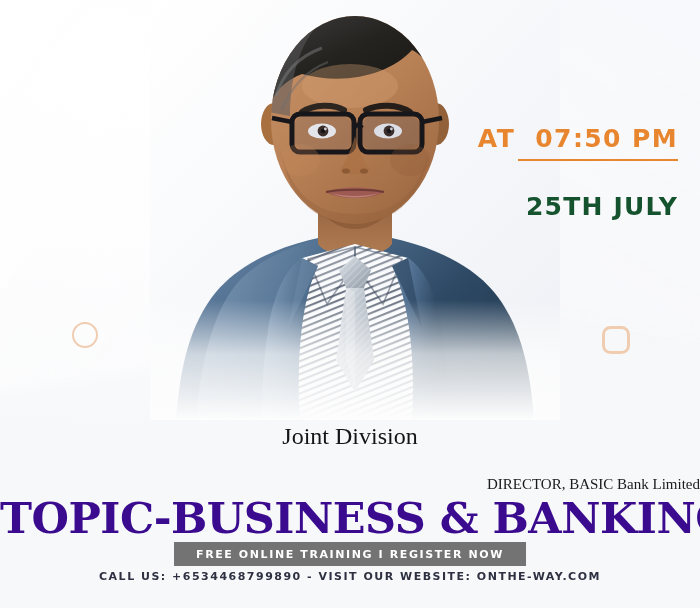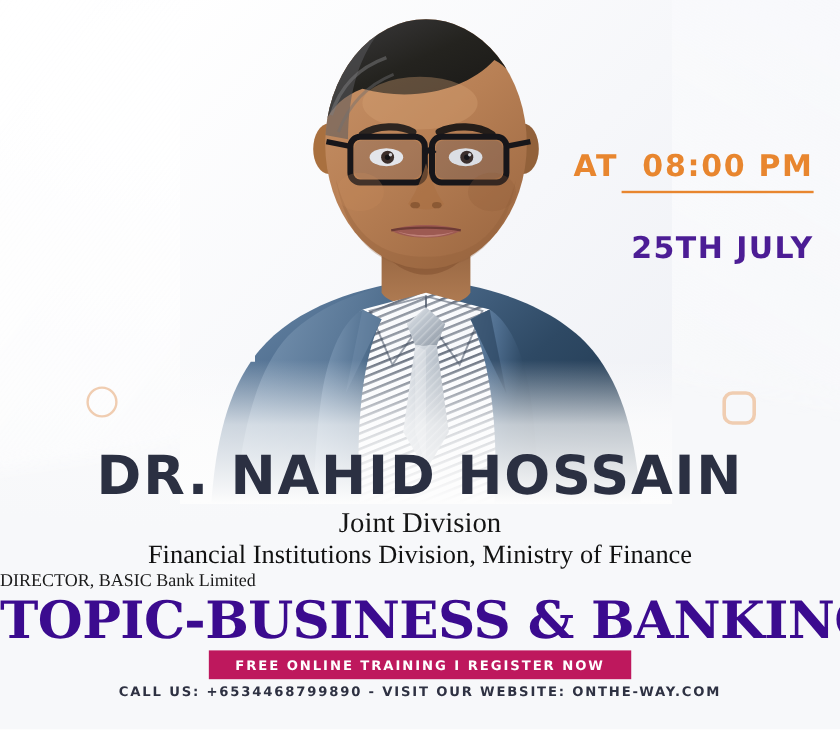--- a/index.html
+++ b/index.html
@@ -90,21 +90,21 @@
     height: 2px;
     background: #e8862f;
     margin: 7px 0 6px auto;
     width: 160px;
   }
   .time-date {
     font-family: "DejaVu Sans", sans-serif;
     font-weight: 700;
     font-size: 25px;
     letter-spacing: 1.2px;
-    color: #4c1d95;
+    color: #14532d;
     line-height: 1.05;
     margin-top: 33px;
   }
 
   
   .name {
     position: absolute;
     left: 0; right: 0;
     top: 374px;
     text-align: center;
@@ -135,21 +135,21 @@
     font-family: "Liberation Serif", serif;
     font-size: 22px;
     color: #111111;
     line-height: 1;
     z-index: 8;
   }
   .director {
     position: absolute;
     left: 0; right: 0;
     top: 477px;
-    text-align: left;
+    text-align: right;
     font-family: "Liberation Serif", serif;
     font-size: 15px;
     color: #1a1a1a;
     line-height: 1;
     z-index: 8;
   }
 
   
   .topic {
     position: absolute;
@@ -165,21 +165,21 @@
     z-index: 9;
     white-space: nowrap;
   }
 
   
   .badge {
     position: absolute;
     left: 50%;
     transform: translateX(-50%);
     top: 542px;
-    background: #be185d;
+    background: #737373;
     color: #ffffff;
     padding: 6px 22px 5px 22px;
     font-family: "DejaVu Sans", sans-serif;
     font-weight: 700;
     font-size: 11px;
     letter-spacing: 1.6px;
     white-space: nowrap;
     z-index: 9;
   }
 
@@ -344,28 +344,26 @@
       <path d="M176 192 C 190 189 220 189 234 192" stroke="#6d3a35" stroke-width="1.8" fill="none"></path>
       <path d="M181 193 C 194 197 216 197 229 193 C 216 199 194 199 181 193 Z" fill="#c98e85" opacity="0.75"></path>
 
       <ellipse cx="150" cy="160" rx="20" ry="16" fill="#c98a5c" opacity="0.25"></ellipse>
       <ellipse cx="260" cy="160" rx="20" ry="16" fill="#8e5c36" opacity="0.25"></ellipse>
     </svg>
     <div class="photo-fade"></div>
   </div>
 
   <div class="time-block">
-    <div class="time-main">AT  08:00 PM</div>
+    <div class="time-main">AT  07:50 PM</div>
     <div class="time-rule"></div>
     <div class="time-date">25TH JULY</div>
   </div>
 
-  <div class="name">DR. NAHID HOSSAIN</div>
   <div class="role">Joint Division</div>
-  <div class="dept">Financial Institutions Division, Ministry of Finance</div>
   <div class="director">DIRECTOR, BASIC Bank Limited</div>
 
   <div class="topic">TOPIC-BUSINESS &amp; BANKING</div>
 
   <div class="badge">FREE ONLINE TRAINING  I  REGISTER NOW</div>
 
   <div class="contact">CALL US: +6534468799890  -  VISIT OUR WEBSITE: ONTHE-WAY.COM</div>
 
 </div>
 

